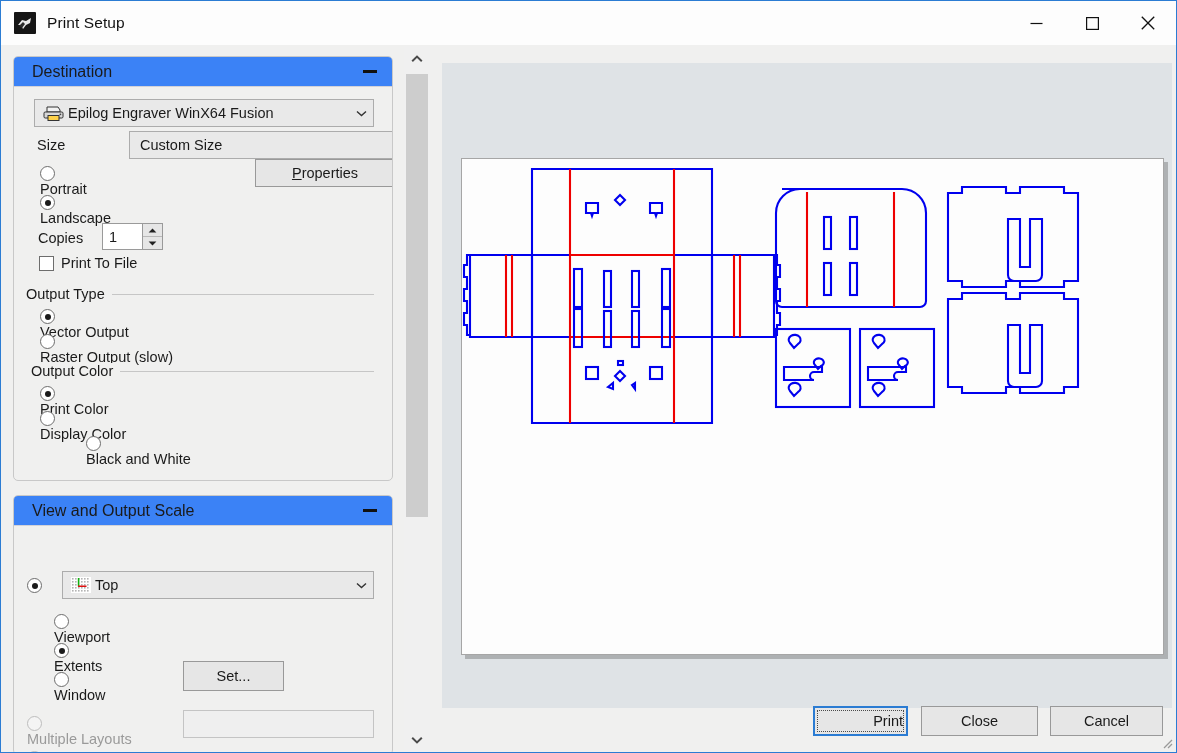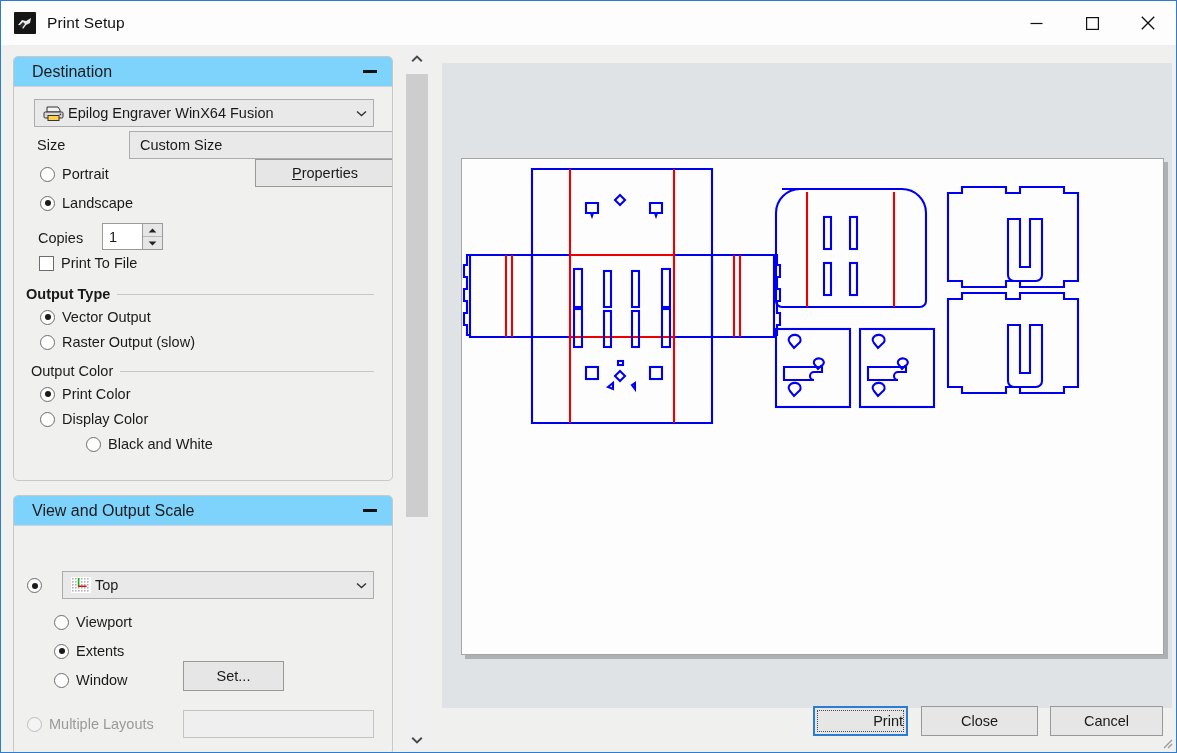--- a/index.html
+++ b/index.html
@@ -77,21 +77,21 @@
     position: absolute;
     left: 11px;
     width: 380px;
     background: #f0f0ef;
     border: 1px solid #c8c8c8;
     border-radius: 5px;
     overflow: hidden;
   }
   .group-header {
     height: 30px;
-    background: #7dd3fc;
+    background: #3b82f6;
     display: flex;
     align-items: center;
     padding: 0 13px 0 18px;
     border-bottom: 1px solid #d2d2d8;
   }
   .group-title {
     font-size: 16px;
     color: #1a1a1a;
     flex: 1;
   }
@@ -126,23 +126,24 @@
   .fieldlabel {
     position: absolute;
     font-size: 14.5px;
     color: #1a1a1a;
   }
 
   
   .radio {
     position: absolute;
     display: flex;
-    align-items: center;
-    font-size: 14.5px;
-    color: #1a1a1a;
+    align-items: flex-start;
+    font-size: 14.5px;
+    color: #1a1a1a;
+    flex-direction: column;
   }
   .radio .dot {
     width: 15px; height: 15px;
     border-radius: 50%;
     background: #fff;
     border: 1px solid #6d6d6d;
     margin-right: 7px;
     position: relative;
     flex: none;
   }
@@ -415,21 +416,21 @@
                 </svg>
               </div>
           </div>
         </div>
 
         <div class="check" style="left:25px; top:168px;">
           <span class="box"></span>
           <span>Print To File</span>
         </div>
 
-        <div class="sep-label" style="left:12px; top:199px;font-weight:bold;">Output Type</div>
+        <div class="sep-label" style="left:12px; top:199px;">Output Type</div>
         <div class="sep-line" style="left:96px; top:207px; width:264px;"></div>
 
         <div class="radio checked" style="left:26px; top:222px;">
           <span class="dot"></span>
           <span>Vector Output</span>
         </div>
         <div class="radio" style="left:26px; top:247px;">
           <span class="dot"></span>
           <span>Raster Output (slow)</span>
         </div>

